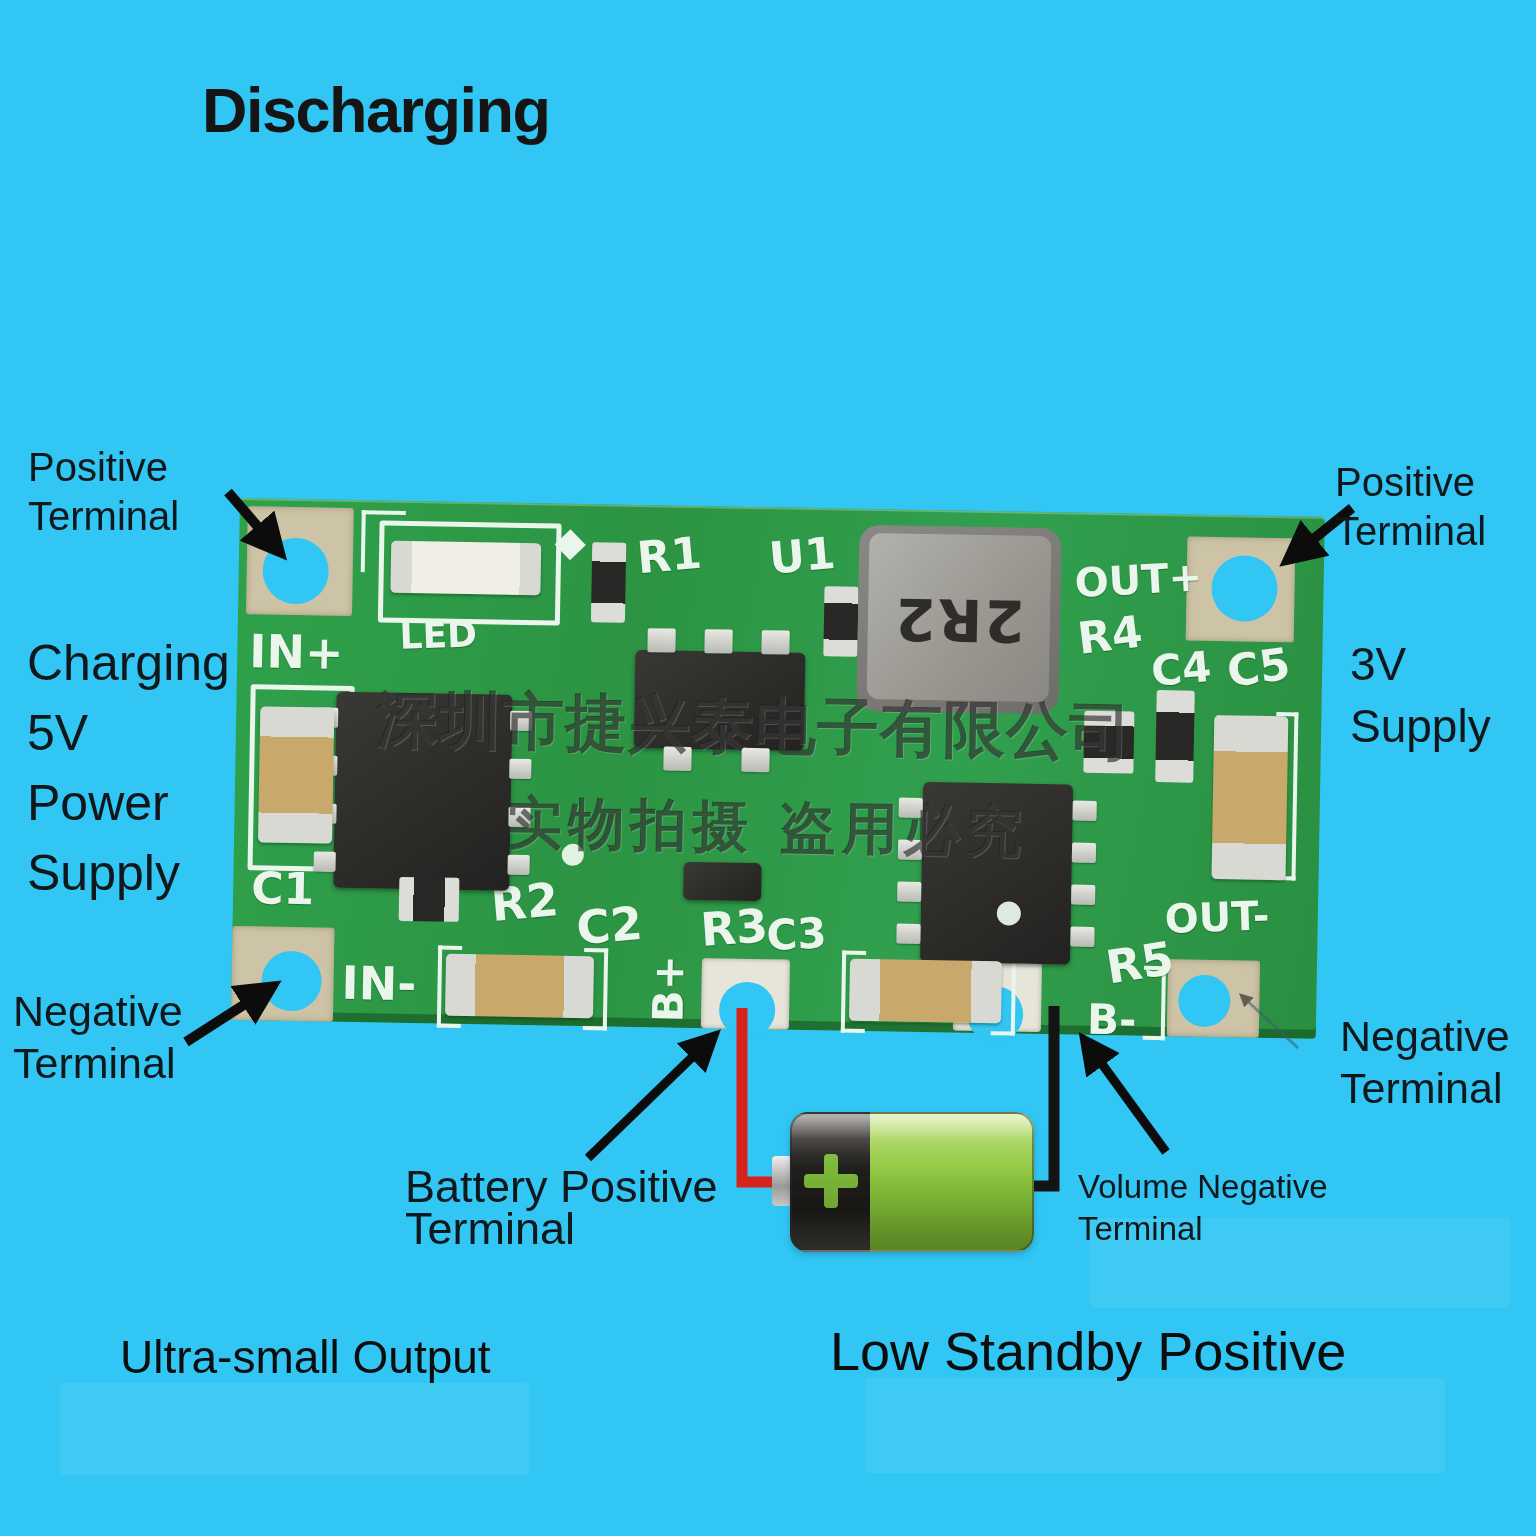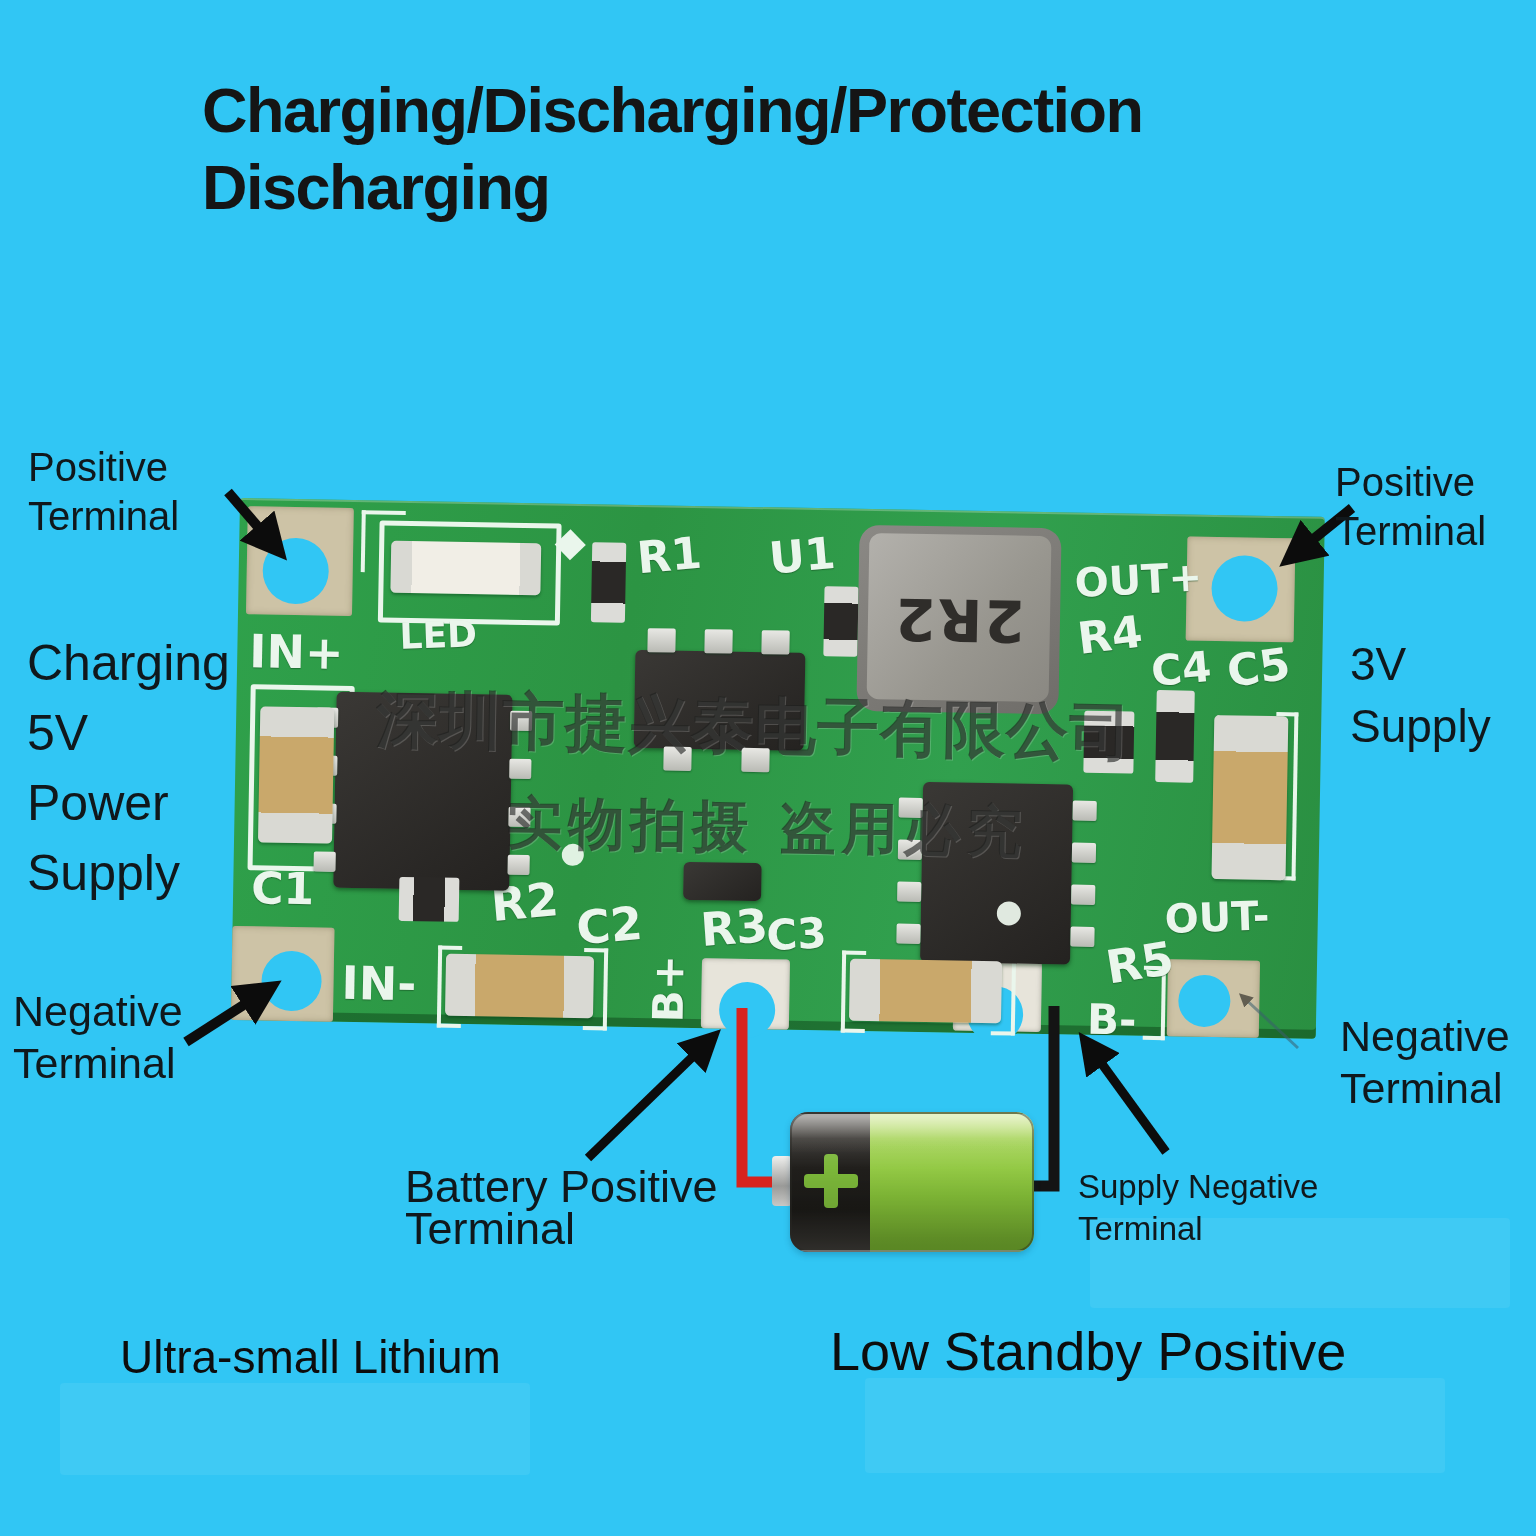--- a/index.html
+++ b/index.html
@@ -62,21 +62,20 @@
   .bplus::after{content:"";position:absolute;left:20px;top:0;width:14px;height:54px;background:#7cb83a;border-radius:4px}
 </style>
 </head>
 <body>
 
 <div class="abs faint" style="left:60px;top:1383px;width:470px;height:92px"></div>
 <div class="abs faint" style="left:865px;top:1378px;width:580px;height:95px"></div>
 <div class="abs faint" style="left:1090px;top:1218px;width:420px;height:90px"></div>
 
 <div class="abs" style="left:202px;top:72px;color:#151515;font-weight:600;font-size:63px;line-height:77px;letter-spacing:-1.5px">
-  <div>Charging/Discharging/Protection</div>
   <div>Discharging</div>
 </div>
 
 <div id="board" class="abs">
 
   <div class="abs pad" style="left:8px;top:8px;width:106px;height:108px"></div>
   <div class="abs hole" style="left:24px;top:39px;width:66px;height:66px"></div>
   <div class="abs pad" style="left:948px;top:22px;width:108px;height:104px"></div>
   <div class="abs hole" style="left:973px;top:40px;width:66px;height:66px"></div>
   <div class="abs pad" style="left:0;top:428px;width:102px;height:94px"></div>
@@ -207,17 +206,17 @@
 Power
 Supply</div>
 <div class="abs callout ml" style="left:1350px;top:633px;font-size:46px;line-height:62px">3V
 Supply</div>
 <div class="abs callout ml" style="left:13px;top:985px;font-size:43px">Negative
 Terminal</div>
 <div class="abs callout ml" style="left:1340px;top:1010px;font-size:43px">Negative
 Terminal</div>
 <div class="abs callout ml" style="left:405px;top:1166px;font-size:45px;line-height:42px">Battery Positive
 Terminal</div>
-<div class="abs callout ml" style="left:1078px;top:1166px;font-size:33px;line-height:42px">Supply Negative
-Terminal</div>
-
-<div class="abs" style="left:120px;top:1330px;font-size:46px;color:#0d0d0d;font-weight:500">Ultra-small Lithium</div>
+<div class="abs callout ml" style="left:1078px;top:1166px;font-size:33px;line-height:42px">Volume Negative
+Terminal</div>
+
+<div class="abs" style="left:120px;top:1330px;font-size:46px;color:#0d0d0d;font-weight:500">Ultra-small Output</div>
 <div class="abs" style="left:830px;top:1320px;font-size:54px;color:#0d0d0d;font-weight:500">Low Standby Positive</div>
 
 </body></html>

